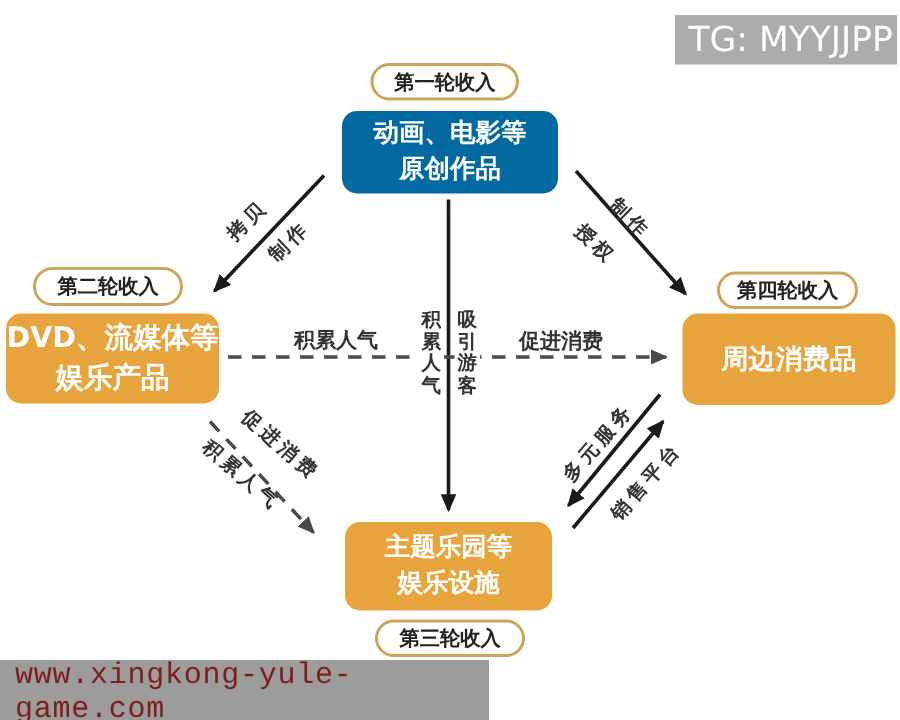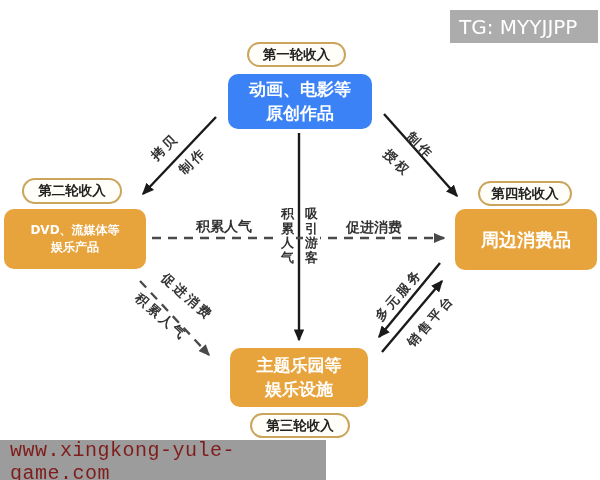--- a/index.html
+++ b/index.html
@@ -1,40 +1,40 @@
 <!DOCTYPE html>
 <html><head>
 <meta charset="utf-8">
 <style>
   html,body{margin:0;padding:0;}
   body{font-family:"DejaVu Sans","Liberation Sans",sans-serif;}
   .canvas{position:relative;width:600px;height:480px;background:#ffffff;overflow:hidden;}
 
   .tg-box{position:absolute;left:450px;top:10px;width:148px;height:33px;background:#acacac;
-    color:#ffffff;font-size:20px;display:flex;align-items:center;padding-left:9px;box-sizing:border-box;}
+    color:#ffffff;font-size:23px;display:flex;align-items:center;padding-left:9px;box-sizing:border-box;}
 
   .site-bar{position:absolute;left:0;top:440px;width:326px;height:44px;background:#9c9c9c;
     color:#7f1d1d;font-size:20px;display:flex;align-items:center;padding-left:10px;box-sizing:border-box;
     letter-spacing:.5px;font-family:Liberation Mono, monospace;}
 
   .badge{position:absolute;background:#fffef8;border:2px solid #cba55c;border-radius:999px;
     display:flex;align-items:center;justify-content:center;font-size:13.5px;font-weight:bold;
     color:#222;box-sizing:border-box;z-index:4;}
   .badge-1{left:247px;top:42px;width:99px;height:25px;}
   .badge-2{left:22px;top:178px;width:100px;height:26px;}
   .badge-3{left:250px;top:413px;width:100px;height:25px;}
   .badge-4{left:478px;top:181px;width:94px;height:25px;}
 
   .node{position:absolute;border-radius:10px;color:#ffffff;font-weight:bold;display:flex;
     align-items:center;justify-content:center;text-align:center;white-space:pre-line;
     font-size:17px;line-height:1.4;z-index:3;}
-  .node-slate{background:#3b82f6;}
+  .node-slate{background:#0369a1;}
   .node-orange{background:#e7a33c;}
   .node-original{left:228px;top:74px;width:144px;height:55px;}
-  .node-dvd{left:4px;top:209px;width:142px;height:60px;font-size:12px;}
+  .node-dvd{left:4px;top:209px;width:142px;height:60px;font-size:19px;}
   .node-consumer{left:455px;top:209px;width:142px;height:61px;font-size:18px;}
   .node-park{left:230px;top:348px;width:138px;height:59px;}
 
   .arrows{position:absolute;left:0;top:0;z-index:1;}
 
   .edge-label{position:absolute;font-size:13px;font-weight:bold;color:#333;white-space:nowrap;z-index:2;}
   .rot{letter-spacing:3px;}
   .lbl-copy{left:165px;top:147px;transform:translate(-50%,-50%) rotate(-44deg);}
   .lbl-produce-left{left:193px;top:161px;transform:translate(-50%,-50%) rotate(-44deg);}
   .lbl-produce-right{left:420px;top:146px;transform:translate(-50%,-50%) rotate(44deg);}

